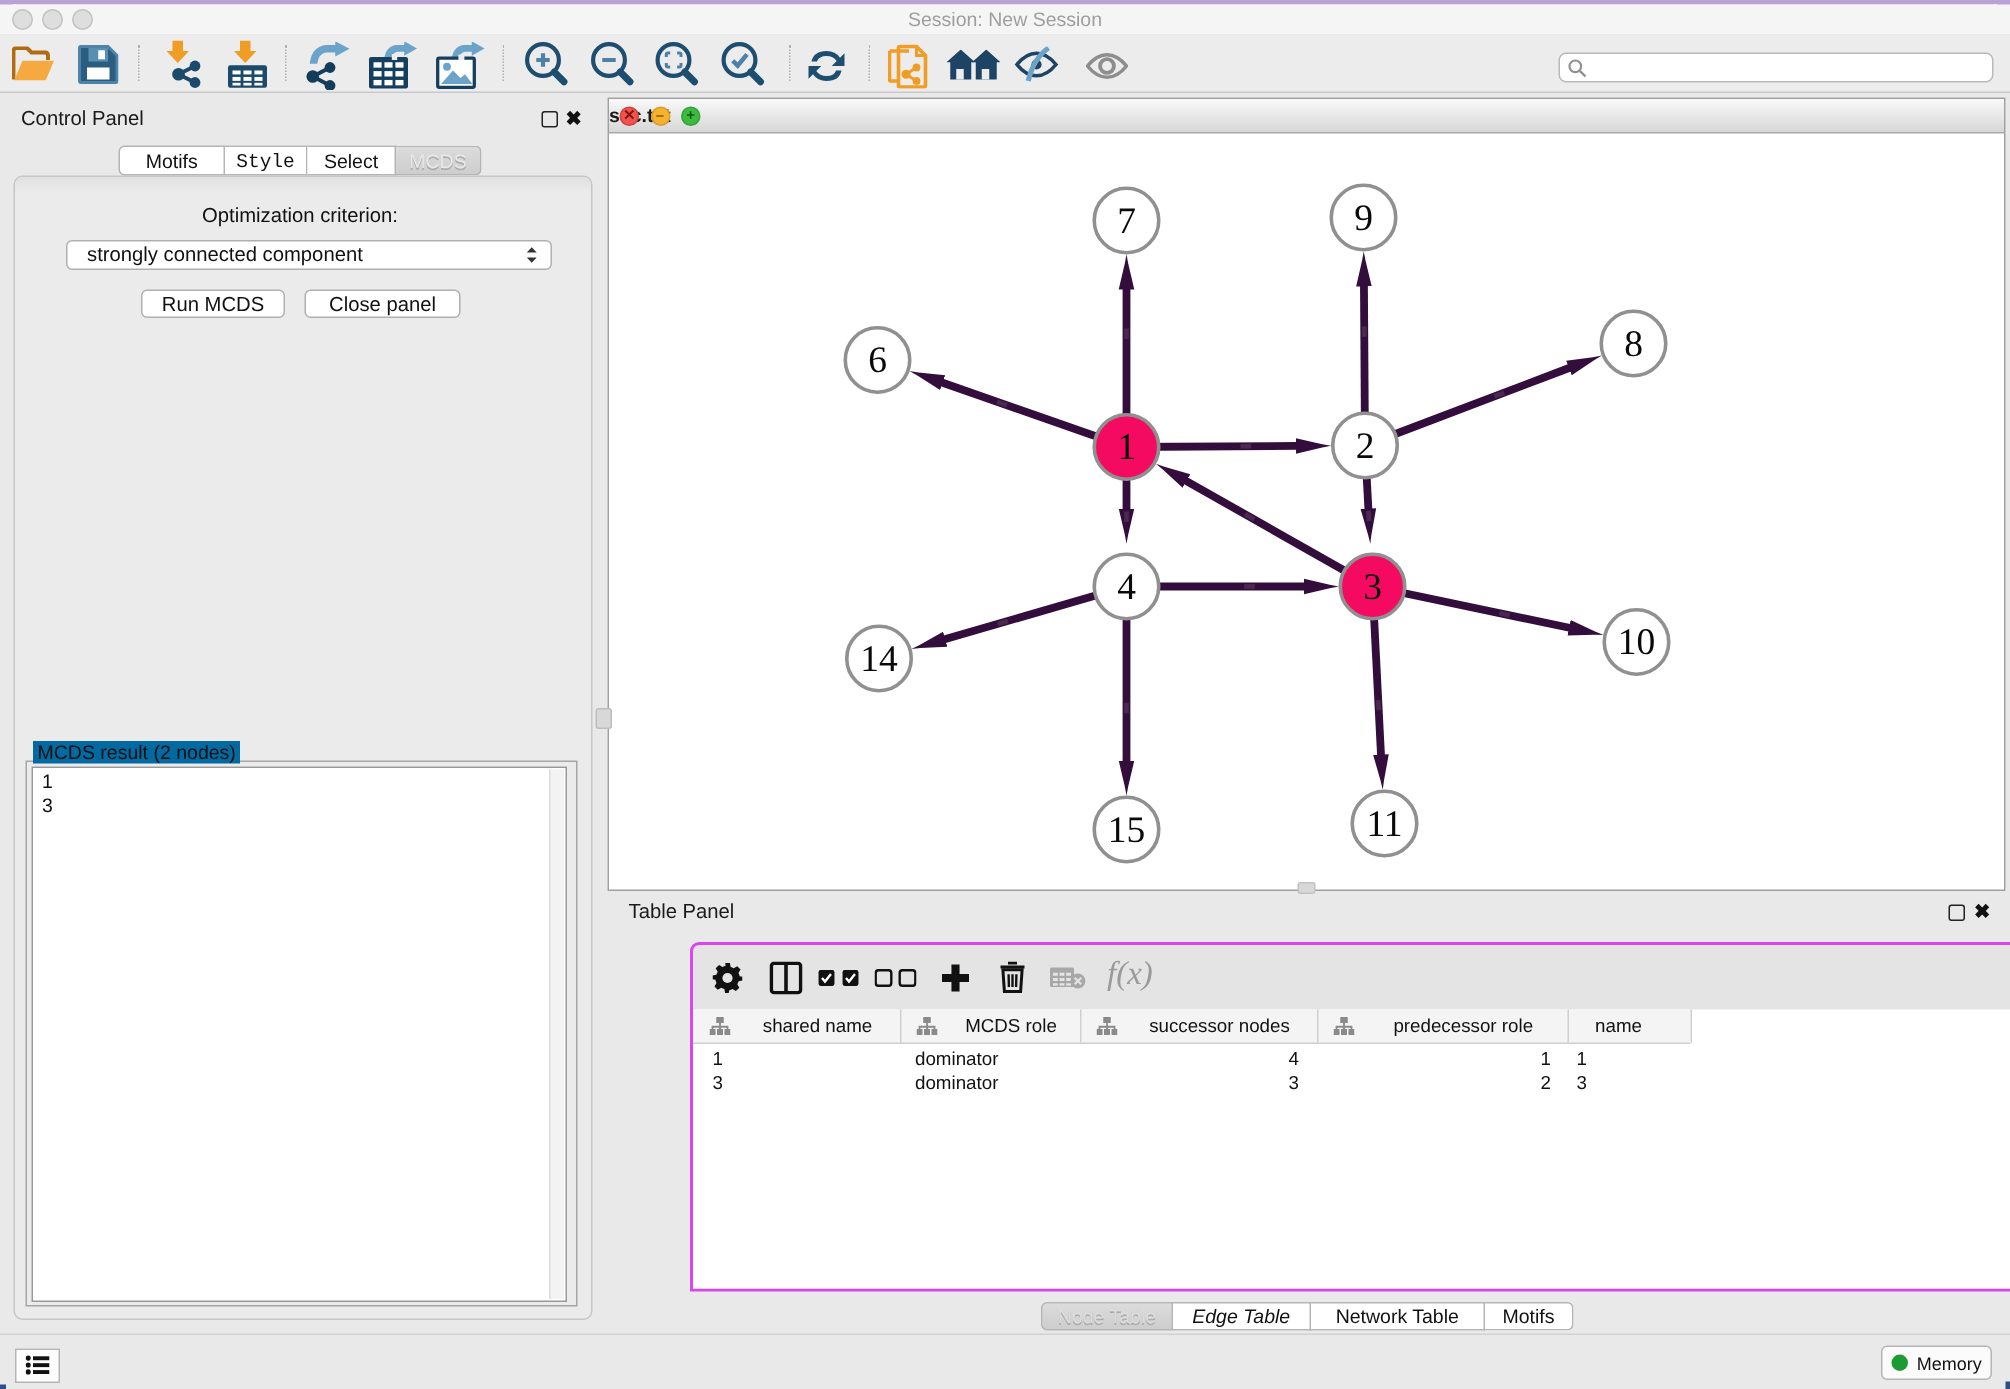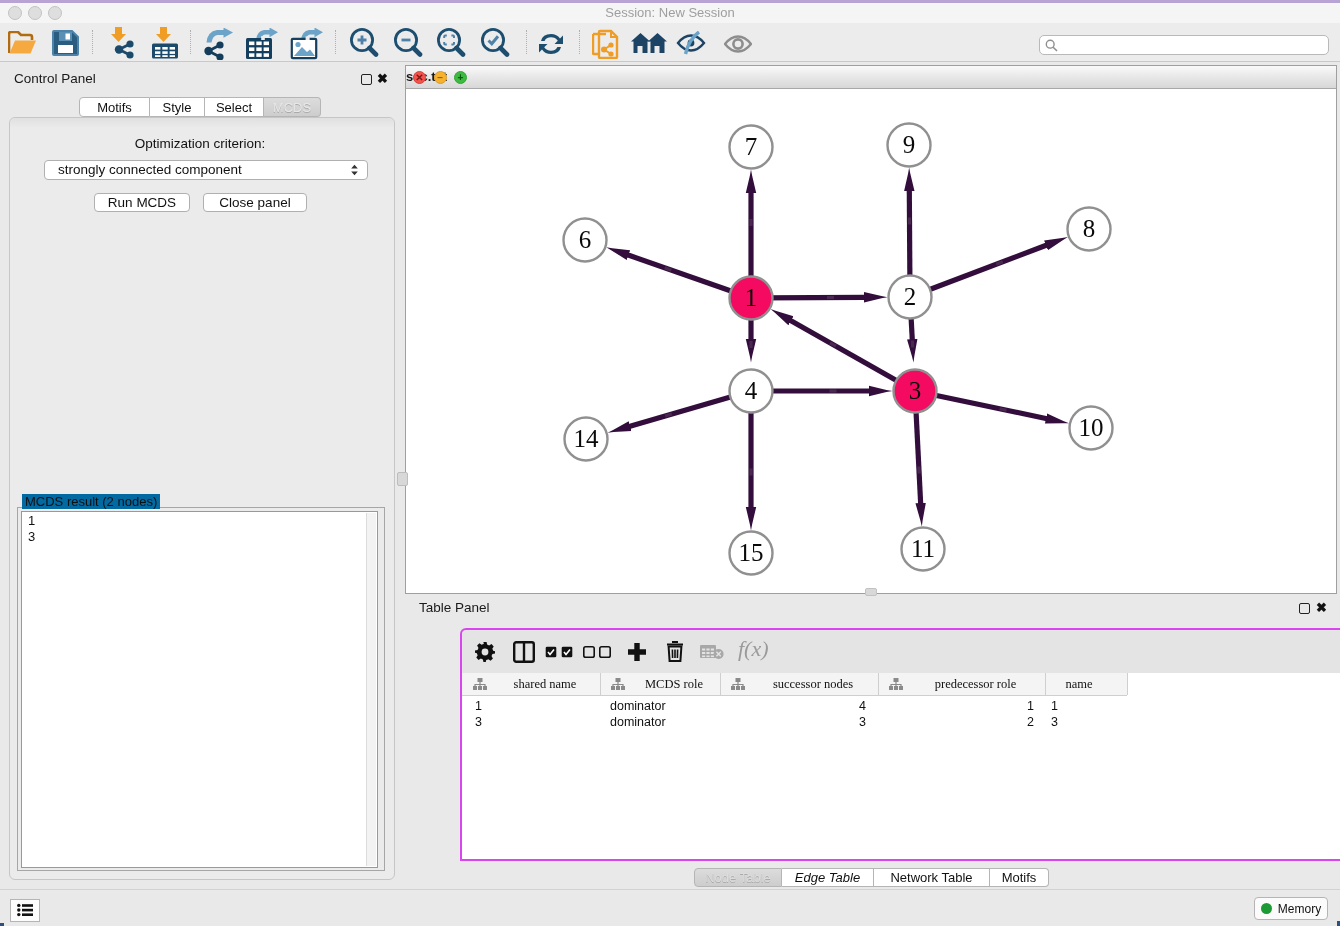--- a/index.html
+++ b/index.html
@@ -48,21 +48,21 @@
 .tl{position:absolute;top:4.5px;width:13px;height:13px;border-radius:50%;box-sizing:border-box;
   font:bold 10px/12px "Liberation Sans",sans-serif;text-align:center;}
 
 #tp-title{left:419px;top:600px;font-size:13.5px;color:#1a1a1a;}
 #tp-box{left:412px;top:628px;width:915px;height:229px;border:2px solid #d946ef;border-radius:6px 6px 0 0;
   background:#e4e4e4;margin-left:48px;}
 #tp-table{position:absolute;left:0;top:43px;width:913px;height:186px;background:#fff;}
 #tp-header{position:absolute;left:0;top:0;width:665px;height:22px;background:#f4f4f4;
   border-bottom:1px solid #cfcfcf;font-size:12.5px;color:#111;}
 .colsep{position:absolute;top:0;height:22px;width:0;border-left:1px solid #cfcfcf;}
-.hcell{position:absolute;top:0;height:22px;display:flex;align-items:center;justify-content:center;font-family:Liberation Serif, serif;}
+.hcell{position:absolute;top:0;height:22px;display:flex;align-items:center;justify-content:center;}
 .cicon{position:absolute;top:5px;}
 .cell{position:absolute;font-size:12.5px;color:#111;height:16px;line-height:16px;}
 
 #btabs{left:694px;top:868px;height:19px;display:flex;font-size:13px;font-weight:bold;}
 .btab{border:1px solid #b5b5b5;border-left:none;background:#fff;color:#111;
   display:flex;align-items:center;justify-content:center;height:19px;box-sizing:border-box;font-weight:normal;}
 .btab:first-child{border-left:1px solid #b5b5b5;border-radius:4px 0 0 4px;}
 .btab:last-child{border-radius:0 4px 4px 0;}
 .btab.sel{background:linear-gradient(#dcdcdc,#cdcdcd);color:#dcdcdc;text-shadow:0 1px 0 #aaa;}
 
@@ -226,21 +226,21 @@
       <path d="M8.2 8.2 L12 12" stroke="#8f8f8f" stroke-width="1.6"></path>
     </svg>
   </div>
 </div>
 
 <div class="abs" id="cp-title">Control Panel</div>
 <div class="float-ico" style="left:361px;top:74px;"></div>
 <div class="x-ico" style="left:377px;top:71px;">✖</div>
 <div class="abs" id="tabs">
   <div class="tab" style="width:71px;">Motifs</div>
-  <div class="tab" style="width:55px;">Style</div>
+  <div class="tab" style="width:55px;font-family:Liberation Mono, monospace;">Style</div>
   <div class="tab" style="width:59px;">Select</div>
   <div class="tab sel" style="width:57px;">MCDS</div>
 </div>
 <div class="abs" id="tabpane">
     <div class="innershade"></div>
   </div>
 <div class="abs" id="optlabel">Optimization criterion:</div>
 <div class="abs" id="dropdown">strongly connected component
   <svg style="position:absolute;right:8px;top:3px;" width="9" height="12" viewBox="0 0 9 12">
     <path d="M1.2 4.4 L4.5 0.8 L7.8 4.4 Z M1.2 7.6 L4.5 11.2 L7.8 7.6 Z" fill="#333"></path>

